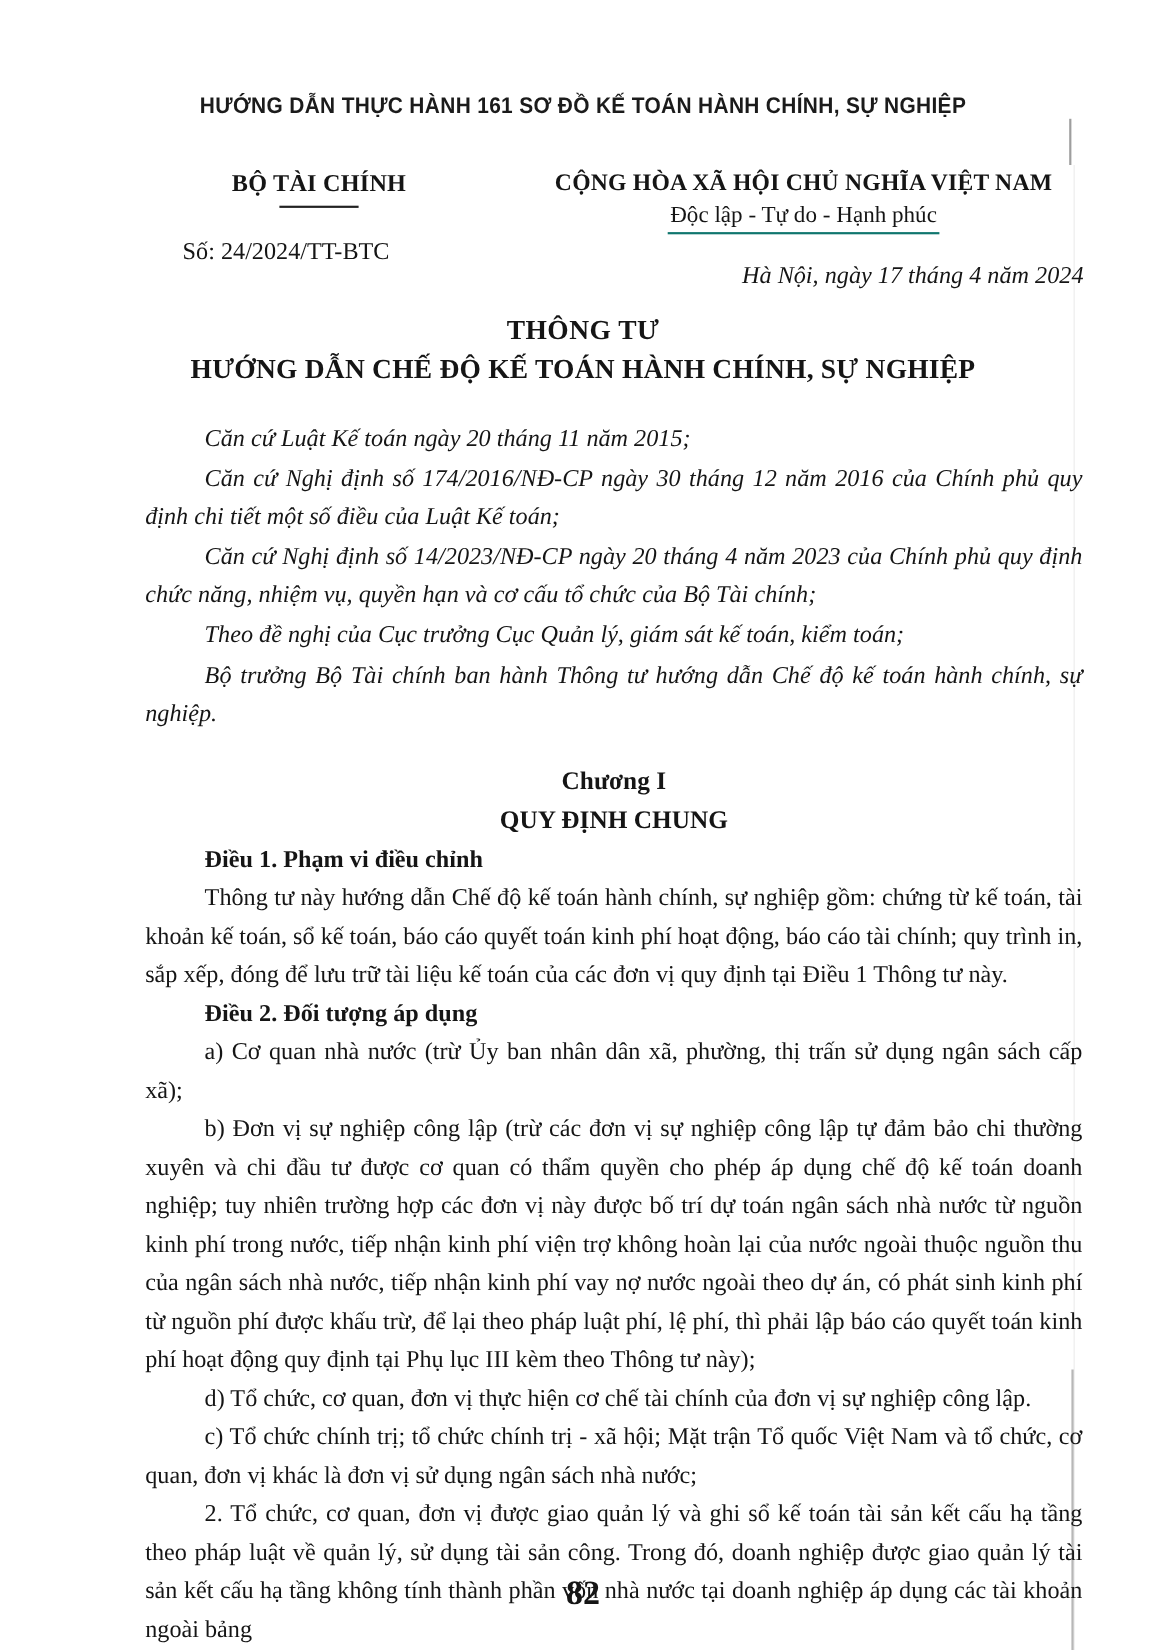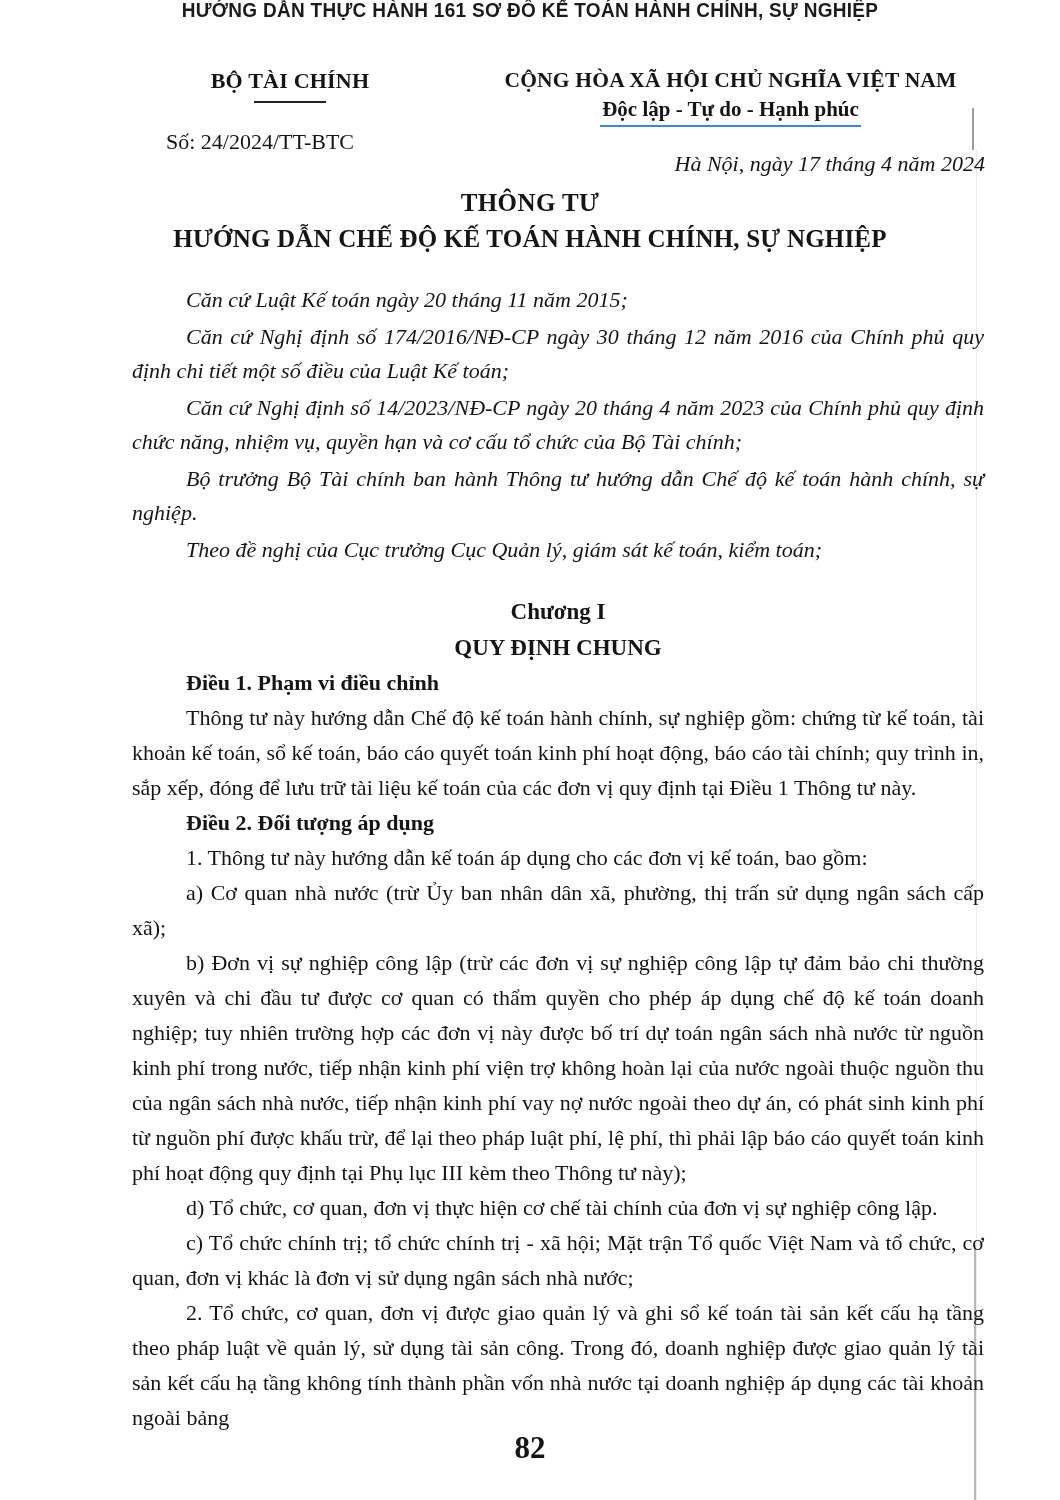--- a/index.html
+++ b/index.html
@@ -9,20 +9,21 @@
     height: 1500px;
     font-family: "Liberation Serif", "DejaVu Serif", serif;
     color: #151515;
     position: relative;
     overflow: hidden;
   }
   .page {
     position: relative;
     width: 1060px;
     height: 1191px;
+    padding-top: 86px;
   }
 
   
   .running-header {
     text-align: center;
     font-family: "Liberation Sans", "DejaVu Sans", sans-serif;
     font-weight: bold;
     font-size: 19px;
     letter-spacing: 0.3px;
     color: #1b1b1b;
@@ -65,36 +66,36 @@
     font-weight: bold;
     font-size: 21.5px;
     letter-spacing: 0.2px;
   }
   .national-motto {
     text-align: center;
     margin-top: 4px;
   }
   .national-motto span {
     display: inline-block;
-    font-weight: bold;
+    font-weight: normal;
     font-size: 21px;
-    border-bottom: 2px solid #3b82f6;
+    border-bottom: 2px solid #0f766e;
     padding: 0 2px 3px 2px;
   }
   .place-date {
     margin-top: 24px;
     text-align: right;
     font-style: italic;
     font-size: 22px;
     padding-right: 0px;
   }
 
   
   .doc-type {
-    margin-top: 12px;
+    margin-top: 24px;
     text-align: center;
     font-weight: bold;
     font-size: 25px;
     letter-spacing: 0.4px;
   }
   .doc-title {
     margin-top: 8px;
     text-align: center;
     font-weight: bold;
     font-size: 25px;
@@ -179,37 +180,36 @@
 
   <div class="doc-type">THÔNG TƯ</div>
   <div class="doc-title">HƯỚNG DẪN CHẾ ĐỘ KẾ TOÁN HÀNH CHÍNH, SỰ NGHIỆP</div>
 
   <div class="content">
 
     <div class="preamble">
       <p>Căn cứ Luật Kế toán ngày 20 tháng 11 năm 2015;</p>
       <p>Căn cứ Nghị định số 174/2016/NĐ-CP ngày 30 tháng 12 năm 2016 của Chính phủ quy định chi tiết một số điều của Luật Kế toán;</p>
       <p>Căn cứ Nghị định số 14/2023/NĐ-CP ngày 20 tháng 4 năm 2023 của Chính phủ quy định chức năng, nhiệm vụ, quyền hạn và cơ cấu tổ chức của Bộ Tài chính;</p>
+      <p>Theo đề nghị của Cục trưởng Cục Quản lý, giám sát kế toán, kiểm toán;</p>
       <p>Bộ trưởng Bộ Tài chính ban hành Thông tư hướng dẫn Chế độ kế toán hành chính, sự nghiệp.</p>
-      <p>Theo đề nghị của Cục trưởng Cục Quản lý, giám sát kế toán, kiểm toán;</p>
     </div>
 
     <div class="chapter">
       <div class="chapter-label">Chương I</div>
       <div class="chapter-title">QUY ĐỊNH CHUNG</div>
     </div>
 
     <div class="body-paragraphs">
       <p class="article-heading">Điều 1. Phạm vi điều chỉnh</p>
       <p>Thông tư này hướng dẫn Chế độ kế toán hành chính, sự nghiệp gồm: chứng từ kế toán, tài khoản kế toán, sổ kế toán, báo cáo quyết toán kinh phí hoạt động, báo cáo tài chính; quy trình in, sắp xếp, đóng để lưu trữ tài liệu kế toán của các đơn vị quy định tại Điều 1 Thông tư này.</p>
     </div>
 
     <div class="body-paragraphs">
       <p class="article-heading">Điều 2. Đối tượng áp dụng</p>
-      <p>1. Thông tư này hướng dẫn kế toán áp dụng cho các đơn vị kế toán, bao gồm:</p>
       <p>a) Cơ quan nhà nước (trừ Ủy ban nhân dân xã, phường, thị trấn sử dụng ngân sách cấp xã);</p>
       <p>b) Đơn vị sự nghiệp công lập (trừ các đơn vị sự nghiệp công lập tự đảm bảo chi thường xuyên và chi đầu tư được cơ quan có thẩm quyền cho phép áp dụng chế độ kế toán doanh nghiệp; tuy nhiên trường hợp các đơn vị này được bố trí dự toán ngân sách nhà nước từ nguồn kinh phí trong nước, tiếp nhận kinh phí viện trợ không hoàn lại của nước ngoài thuộc nguồn thu của ngân sách nhà nước, tiếp nhận kinh phí vay nợ nước ngoài theo dự án, có phát sinh kinh phí từ nguồn phí được khấu trừ, để lại theo pháp luật phí, lệ phí, thì phải lập báo cáo quyết toán kinh phí hoạt động quy định tại Phụ lục III kèm theo Thông tư này);</p>
       <p>d) Tổ chức, cơ quan, đơn vị thực hiện cơ chế tài chính của đơn vị sự nghiệp công lập.</p>
       <p>c) Tổ chức chính trị; tổ chức chính trị - xã hội; Mặt trận Tổ quốc Việt Nam và tổ chức, cơ quan, đơn vị khác là đơn vị sử dụng ngân sách nhà nước;</p>
       <p>2. Tổ chức, cơ quan, đơn vị được giao quản lý và ghi sổ kế toán tài sản kết cấu hạ tầng theo pháp luật về quản lý, sử dụng tài sản công. Trong đó, doanh nghiệp được giao quản lý tài sản kết cấu hạ tầng không tính thành phần vốn nhà nước tại doanh nghiệp áp dụng các tài khoản ngoài bảng</p>
     </div>
 
   </div>
 
   <div class="page-number">82</div>

